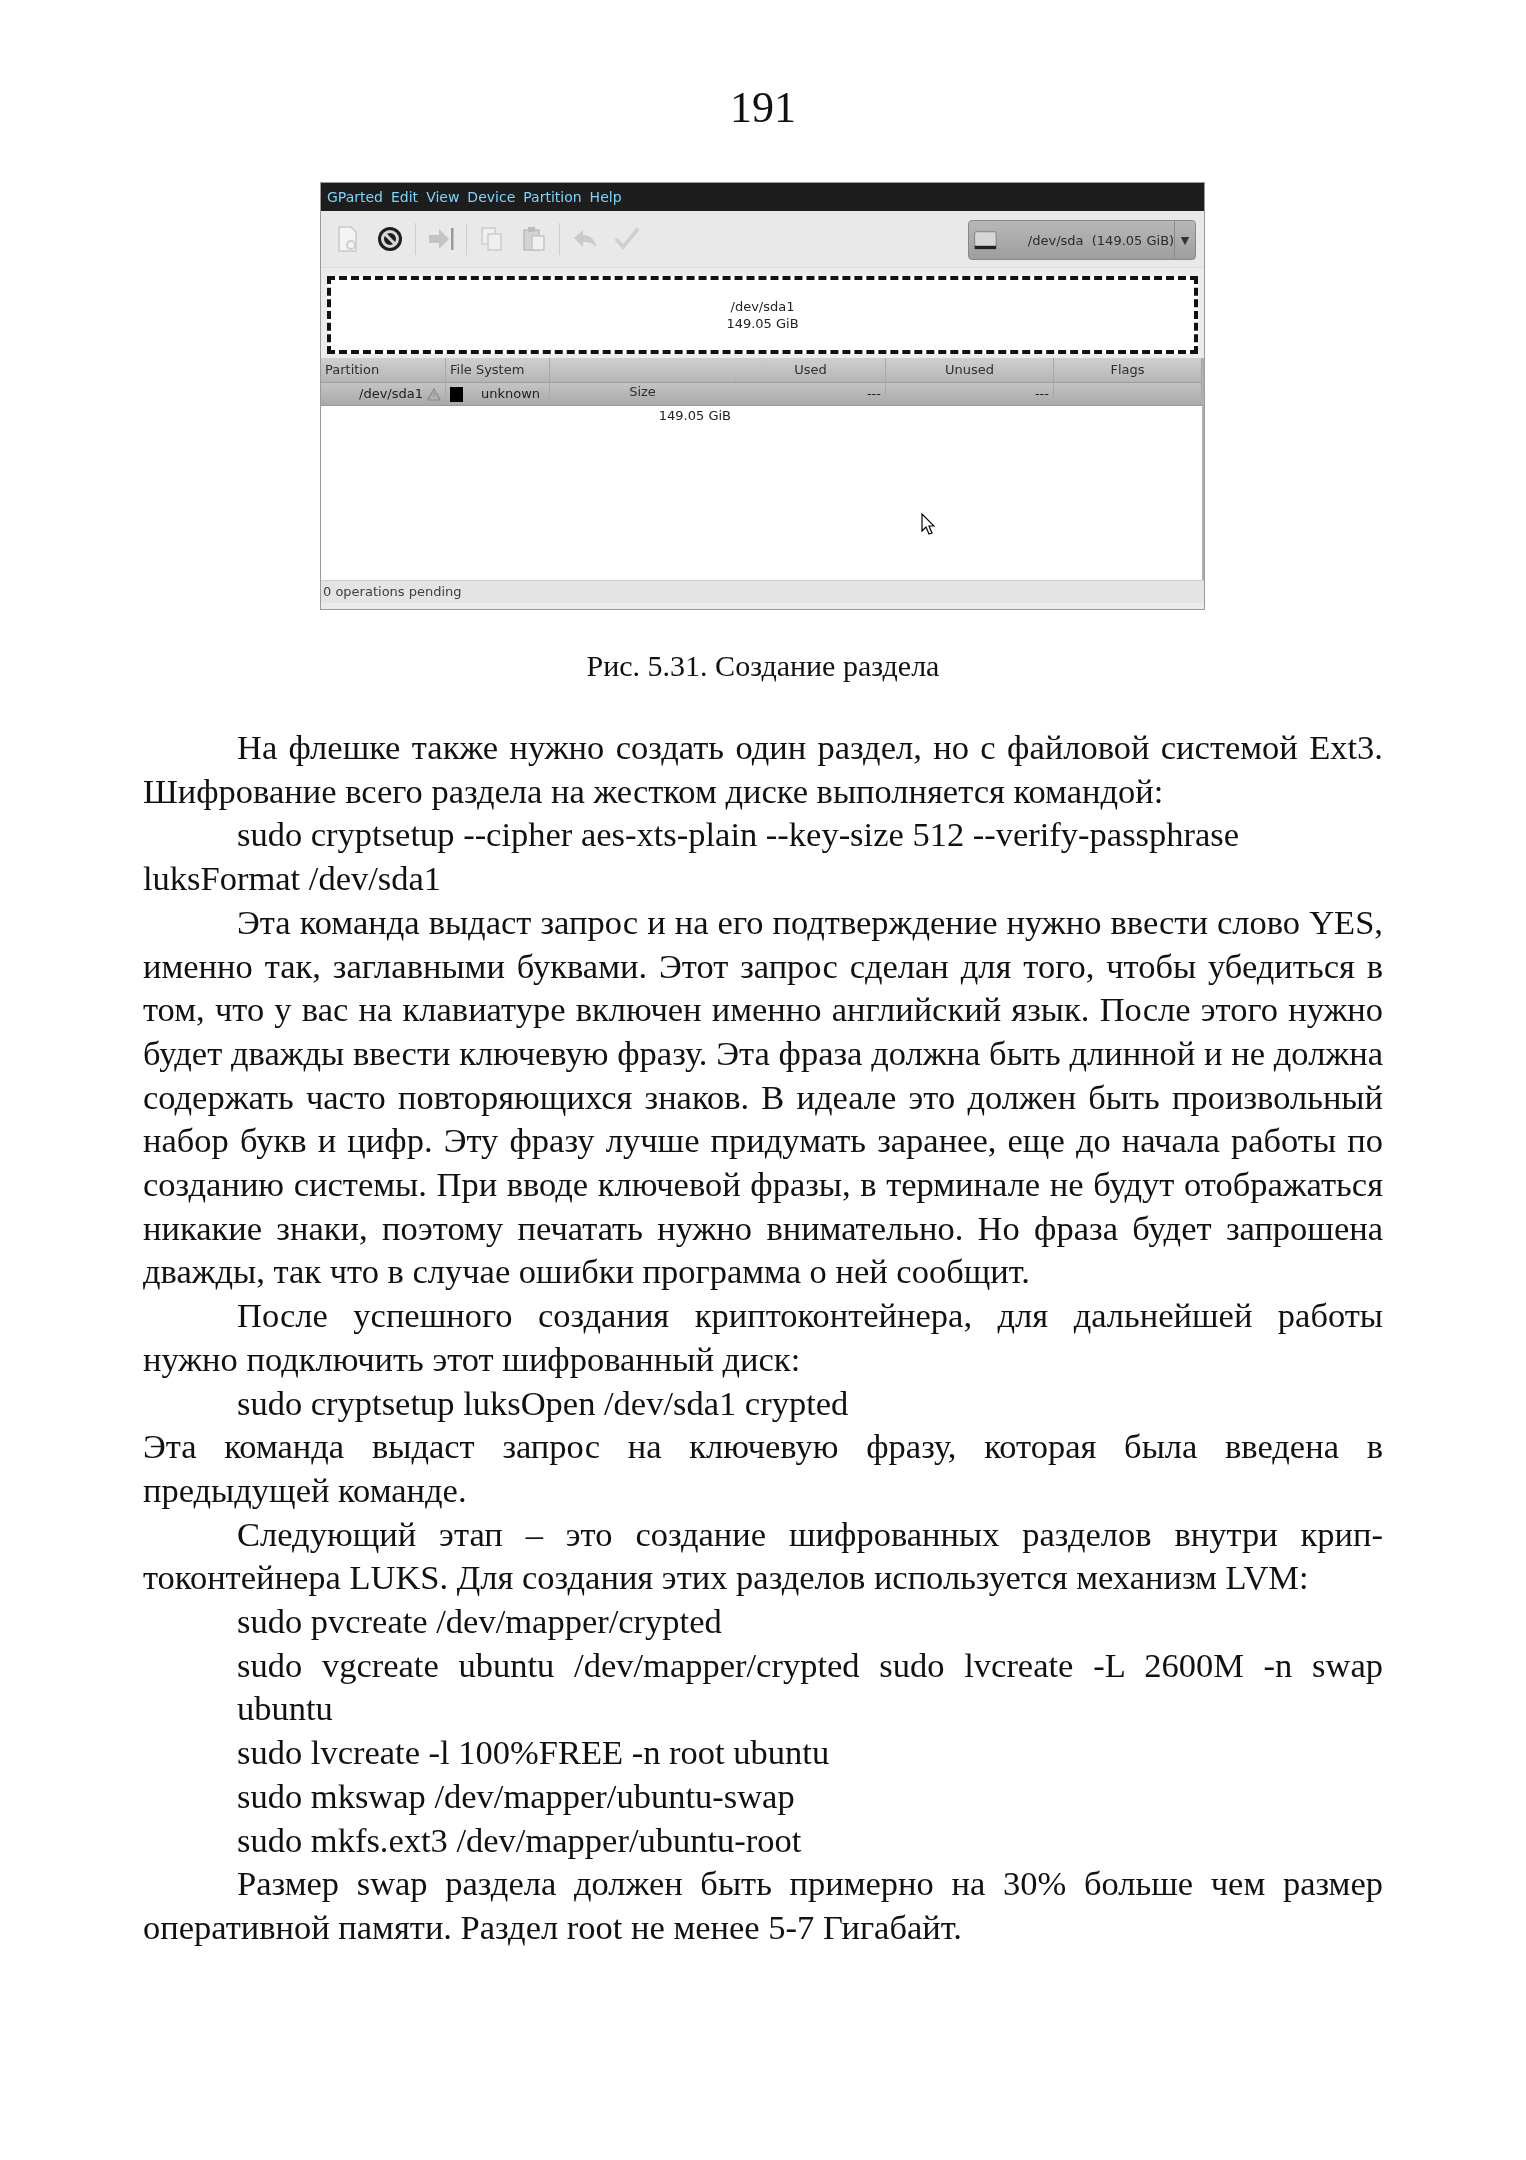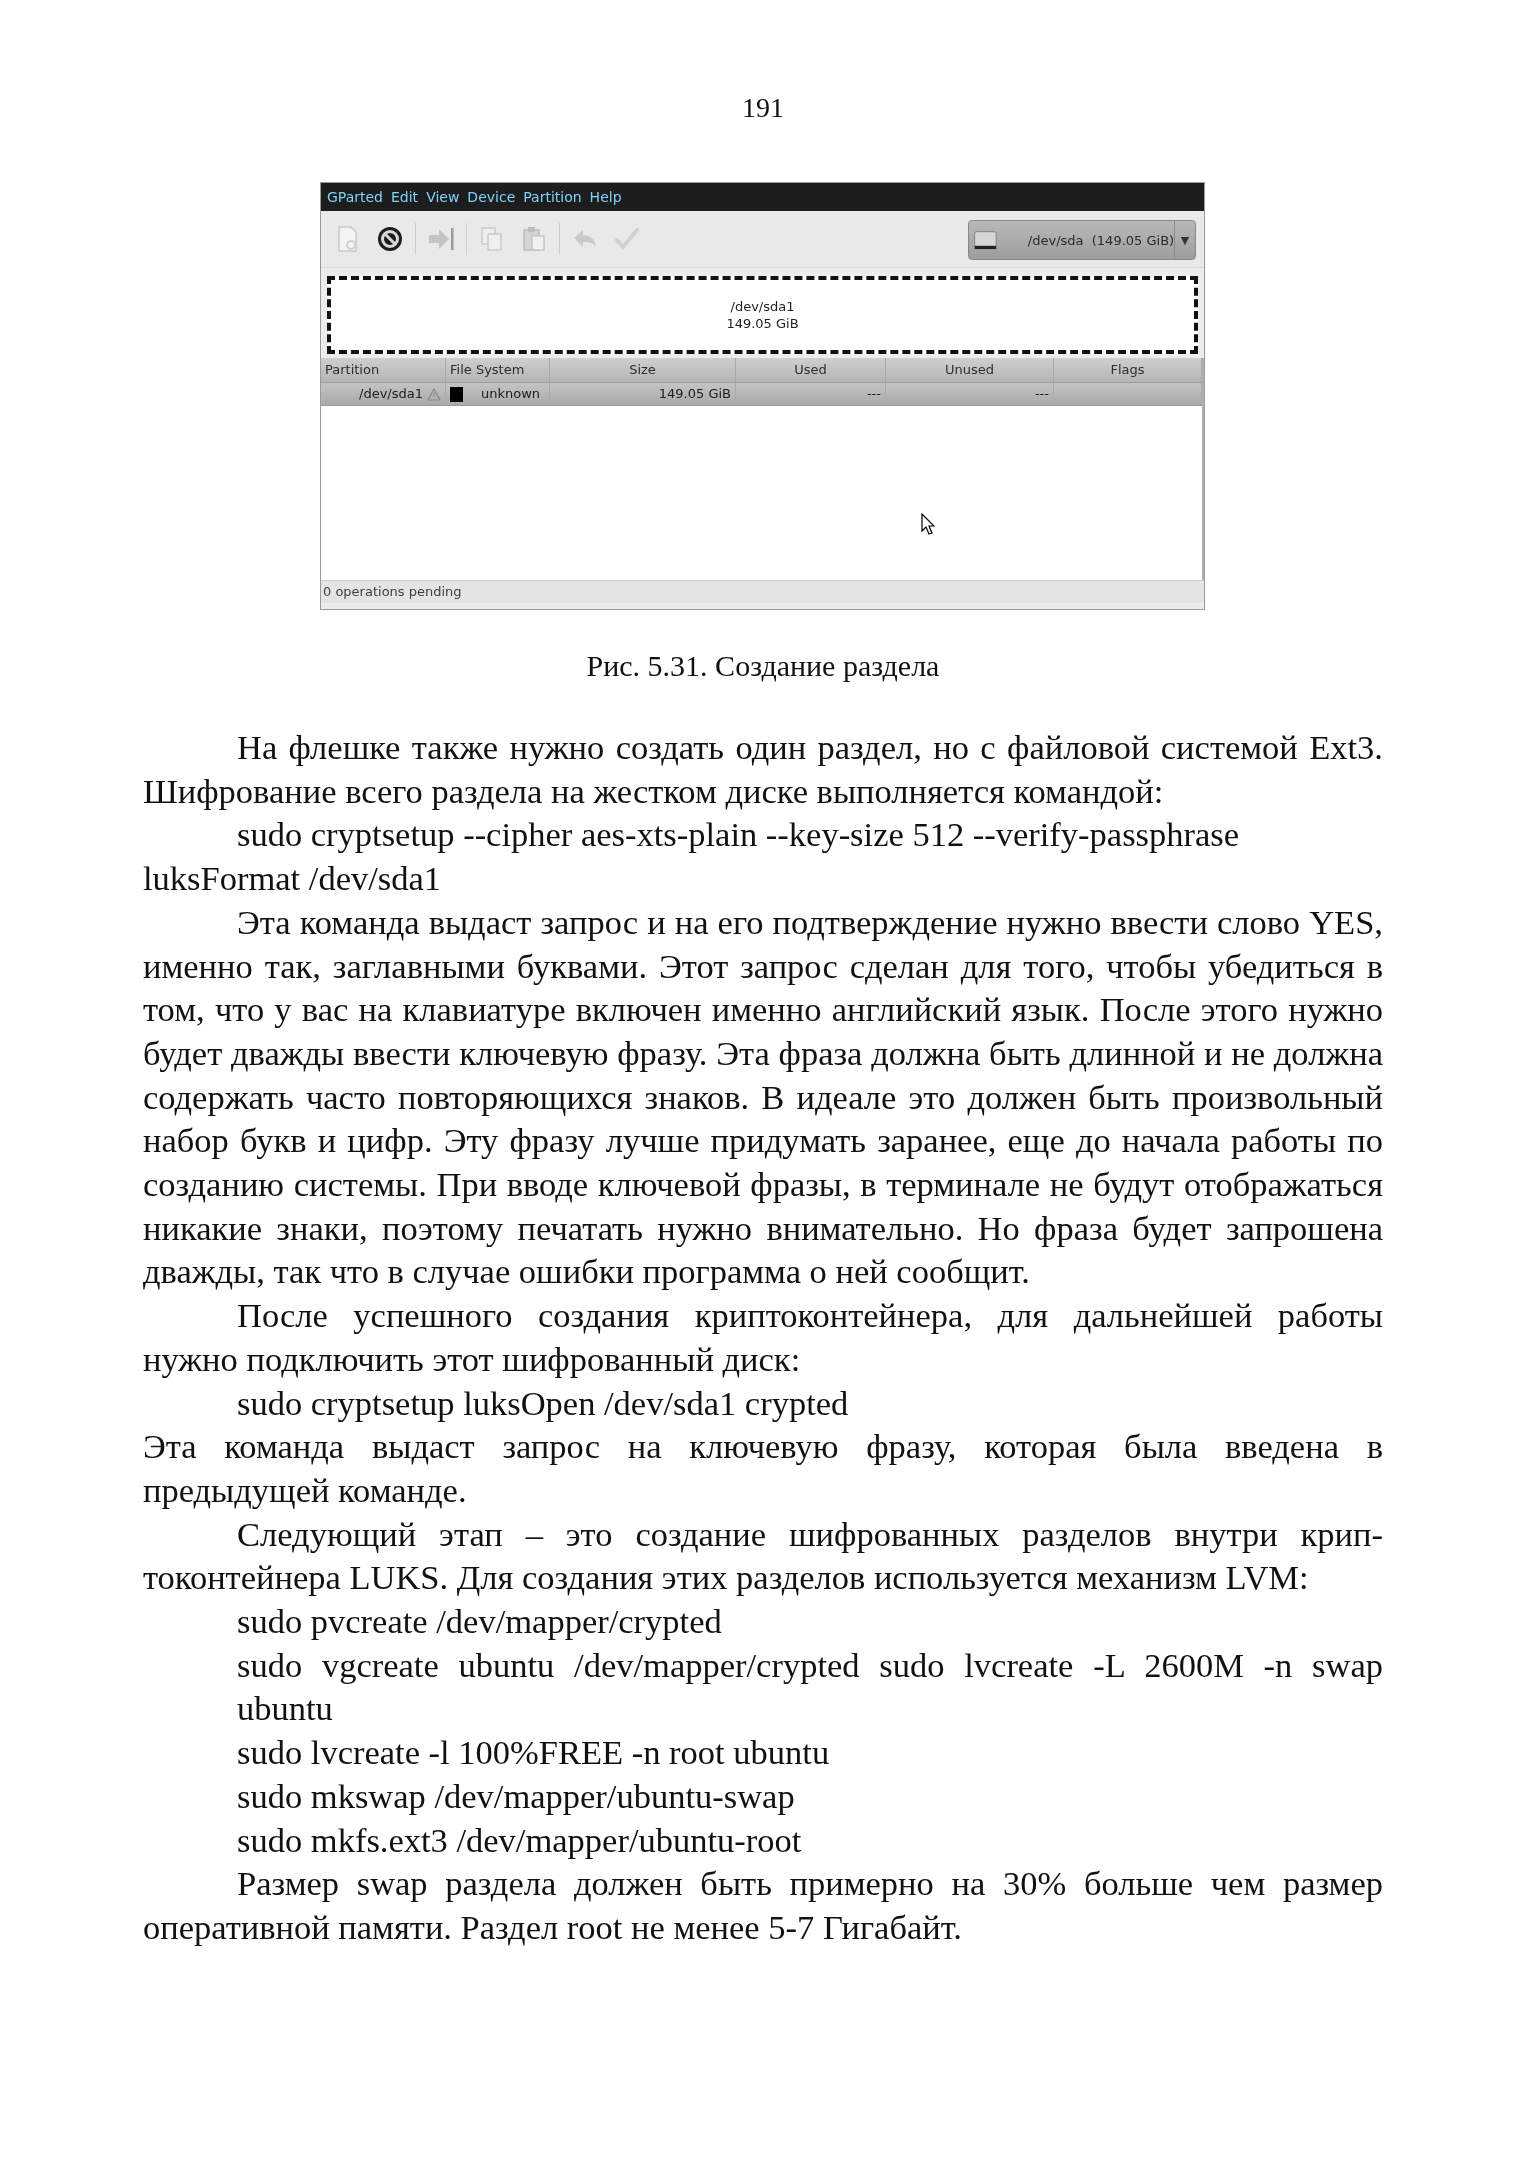--- a/index.html
+++ b/index.html
@@ -1,20 +1,20 @@
 <!DOCTYPE html>
 <html><head>
 <meta charset="utf-8">
 <style>
   html, body { margin: 0; padding: 0; background: #ffffff; }
   body { width: 1526px; height: 2160px; position: relative; overflow: hidden;
          font-family: "Liberation Serif", "DejaVu Serif", serif; color: #111; }
 
   .page-number { position: absolute; top: 88px; left: 0; width: 1526px; text-align: center;
-                 font-size: 28px; line-height: 40px; }
+                 font-size: 44px; line-height: 40px; }
 
   
   .window { position: absolute; left: 320px; top: 182px; width: 885px; height: 428px;
             background: #ececec; border: 1px solid #9a9a9a; box-sizing: border-box;
             font-family: "DejaVu Sans", "Liberation Sans", sans-serif; }
   .menubar { height: 28px; background: #1d1d1d; display: flex; align-items: center; padding-left: 4px; }
   .menubar .menu-item { color: #7dd3fc; font-size: 14px; padding: 0 6px 0 2px; line-height: 28px; cursor: default; }
 
   .toolbar { height: 56px; background: #e9e9e9; display: flex; align-items: center; padding-left: 10px;
              position: relative; border-bottom: 1px solid #dcdcdc; }
@@ -32,21 +32,21 @@
   .disk-graphic { margin: 8px 6px 0 6px; height: 78px; background: #fff; position: relative;
                   border: 4px dashed #111; box-sizing: border-box;
                   display: flex; flex-direction: column; align-items: center; justify-content: center; }
   .disk-graphic .dg-line { font-size: 13px; line-height: 17px; color: #222; }
 
   .table-wrap { margin: 4px 0 0 0; background: #fff; height: 222px; border-right: 2px solid #b0b0b0; position: relative; }
   .thead { display: flex; height: 24px; background: linear-gradient(#cfcfcf, #b5b5b5); border-bottom: 1px solid #9d9d9d; }
   .th { font-size: 13px; color: #2e2e2e; line-height: 24px; border-right: 1px solid #a8a8a8; box-sizing: border-box; padding: 0 4px; }
   .row { display: flex; height: 22px; background: linear-gradient(#c4c4c4, #a9a9a9); border-bottom: 1px solid #999; }
   .td { font-size: 13px; color: #202020; line-height: 22px; border-right: 1px solid #aaa; box-sizing: border-box; padding: 0 4px; white-space: nowrap; }
-  .c1 { width: 125px; } .c2 { width: 104px; } .c3 { width: 186px; }
+  .c1 { width: 125px; } .c2 { width: 104px; } .c3 { width: 186px; margin-top: 22px; }
   .c4 { width: 150px; } .c5 { width: 168px; } .c6 { flex: 1; }
   .th.c1, .th.c2 { text-align: left; }
   .th.c3, .th.c4, .th.c5, .th.c6 { text-align: center; }
   .td.c1 { text-align: right; display: flex; justify-content: flex-end; align-items: center; gap: 4px; }
   .td.c2 { display: flex; align-items: center; gap: 18px; }
   .td.c3, .td.c4, .td.c5 { text-align: right; }
   .fs-swatch { width: 13px; height: 15px; background: #000; display: inline-block; }
 
   .cursor { position: absolute; left: 600px; top: 155px; width: 14px; height: 22px; }
 

